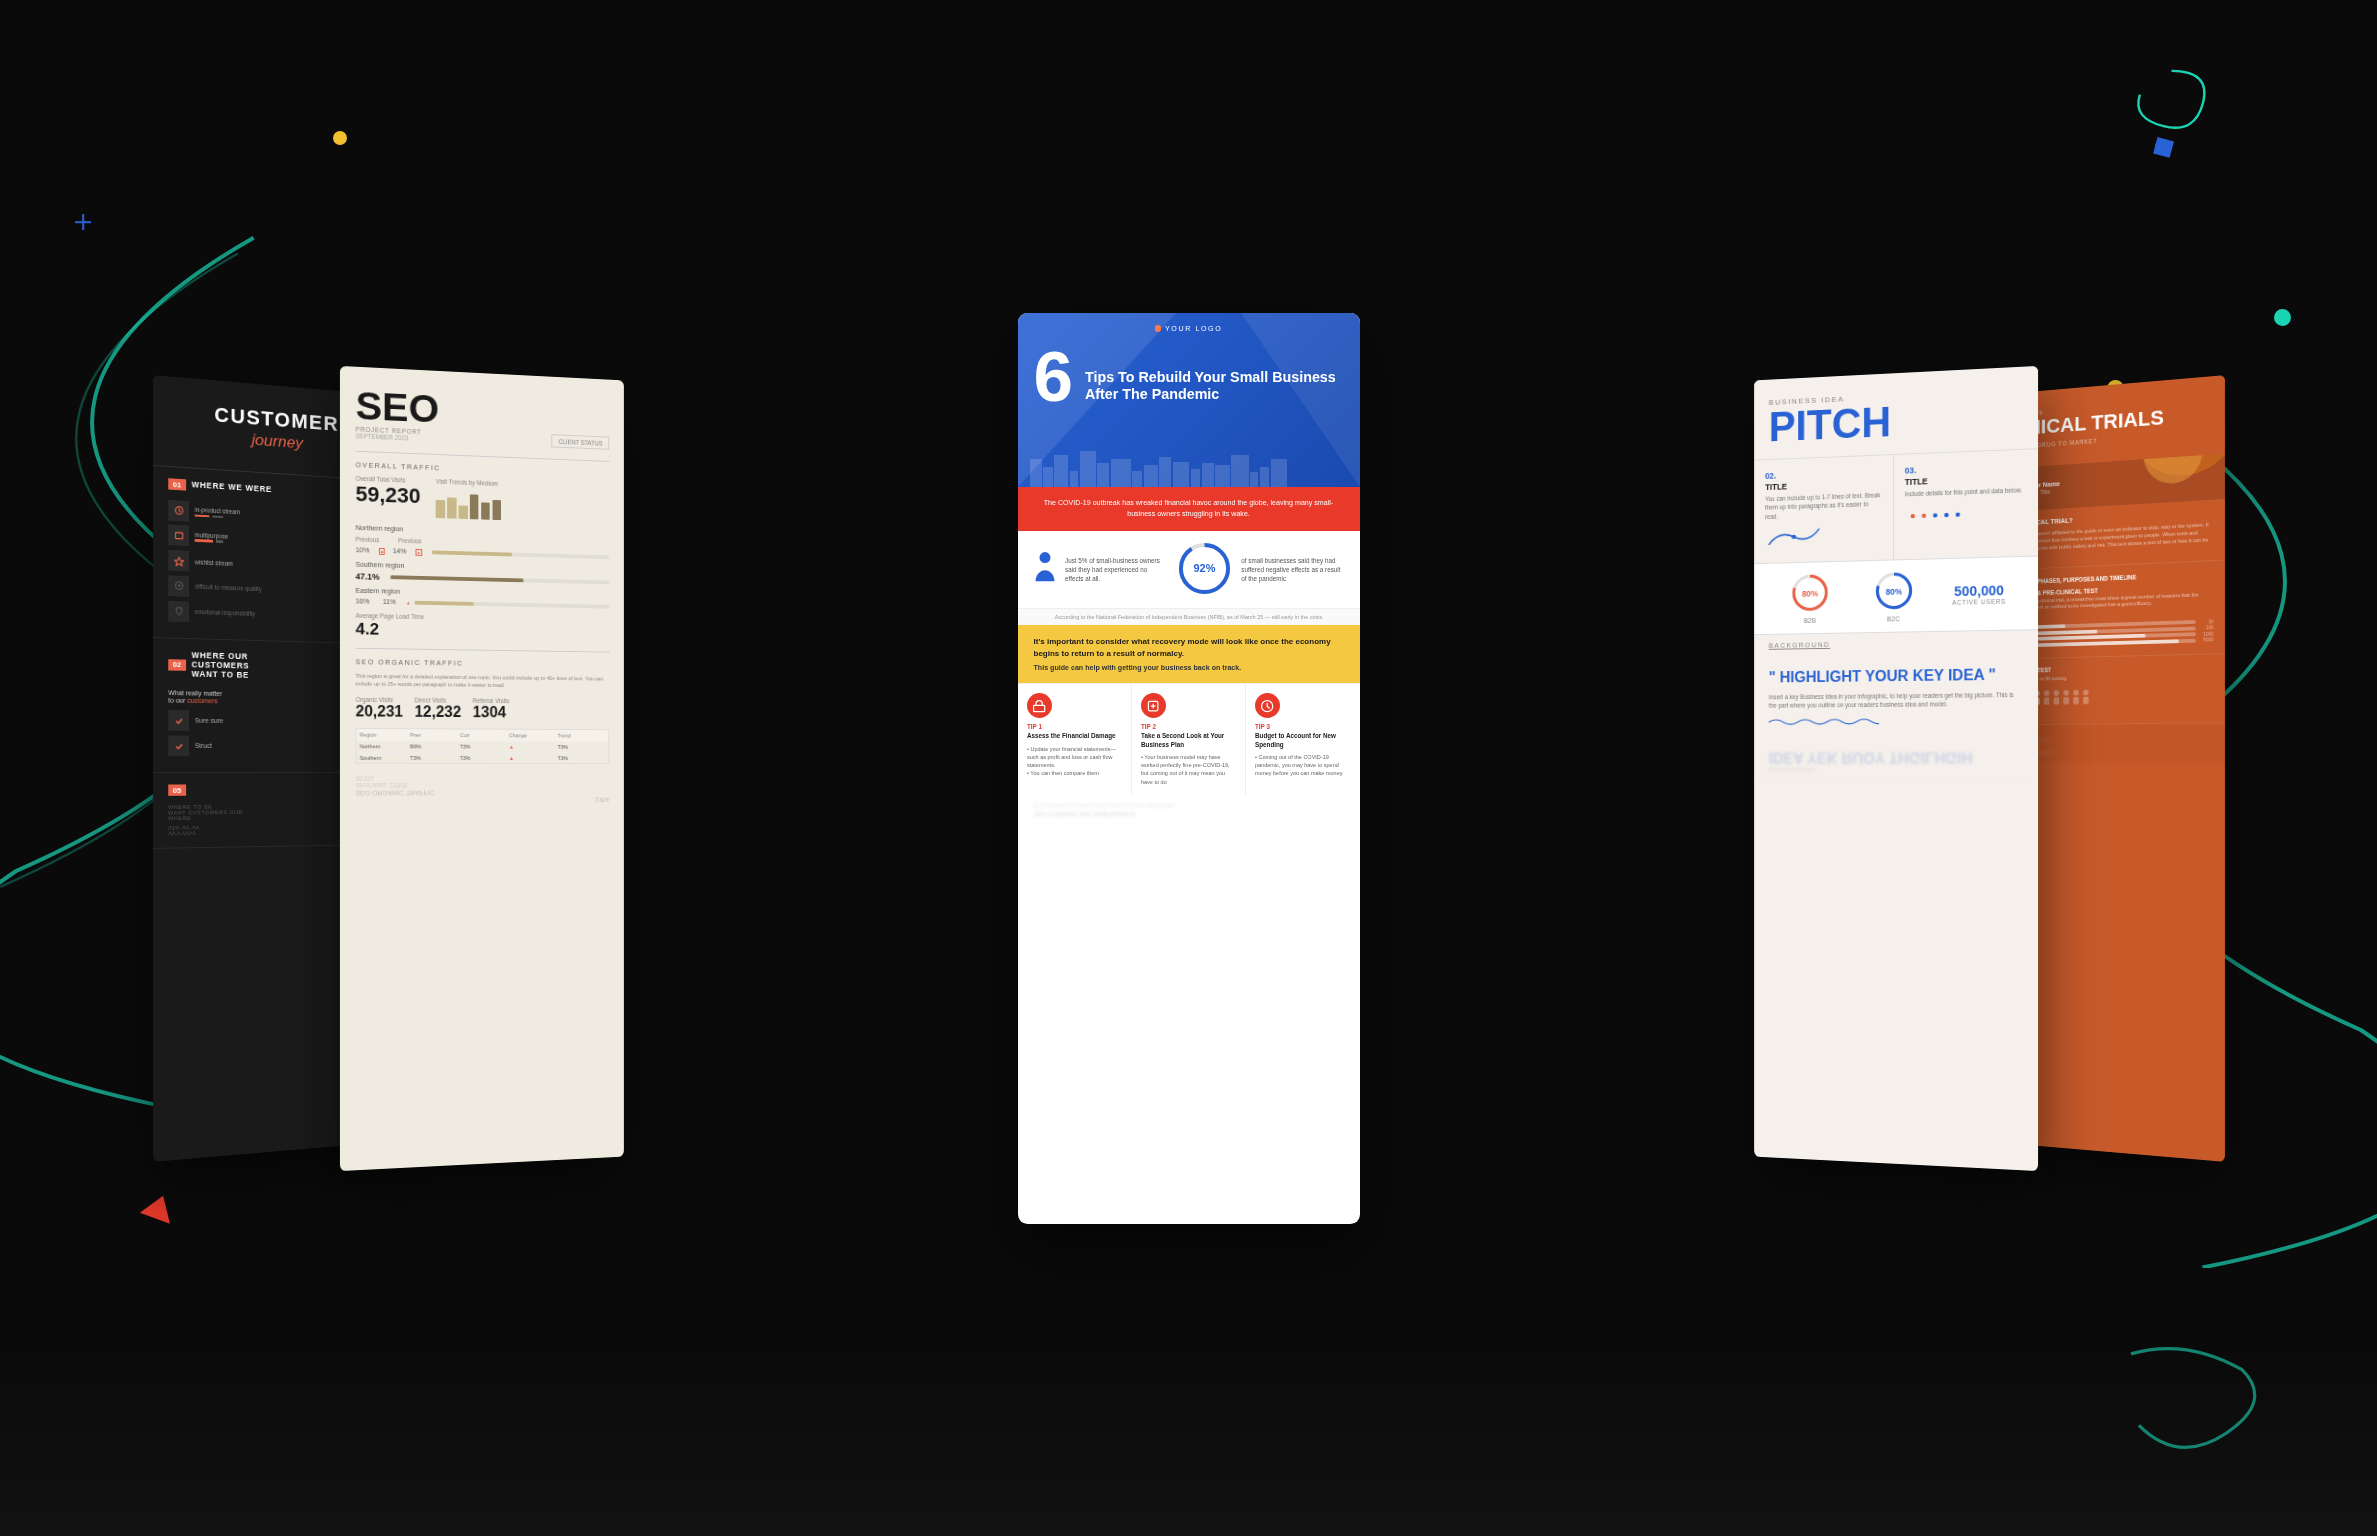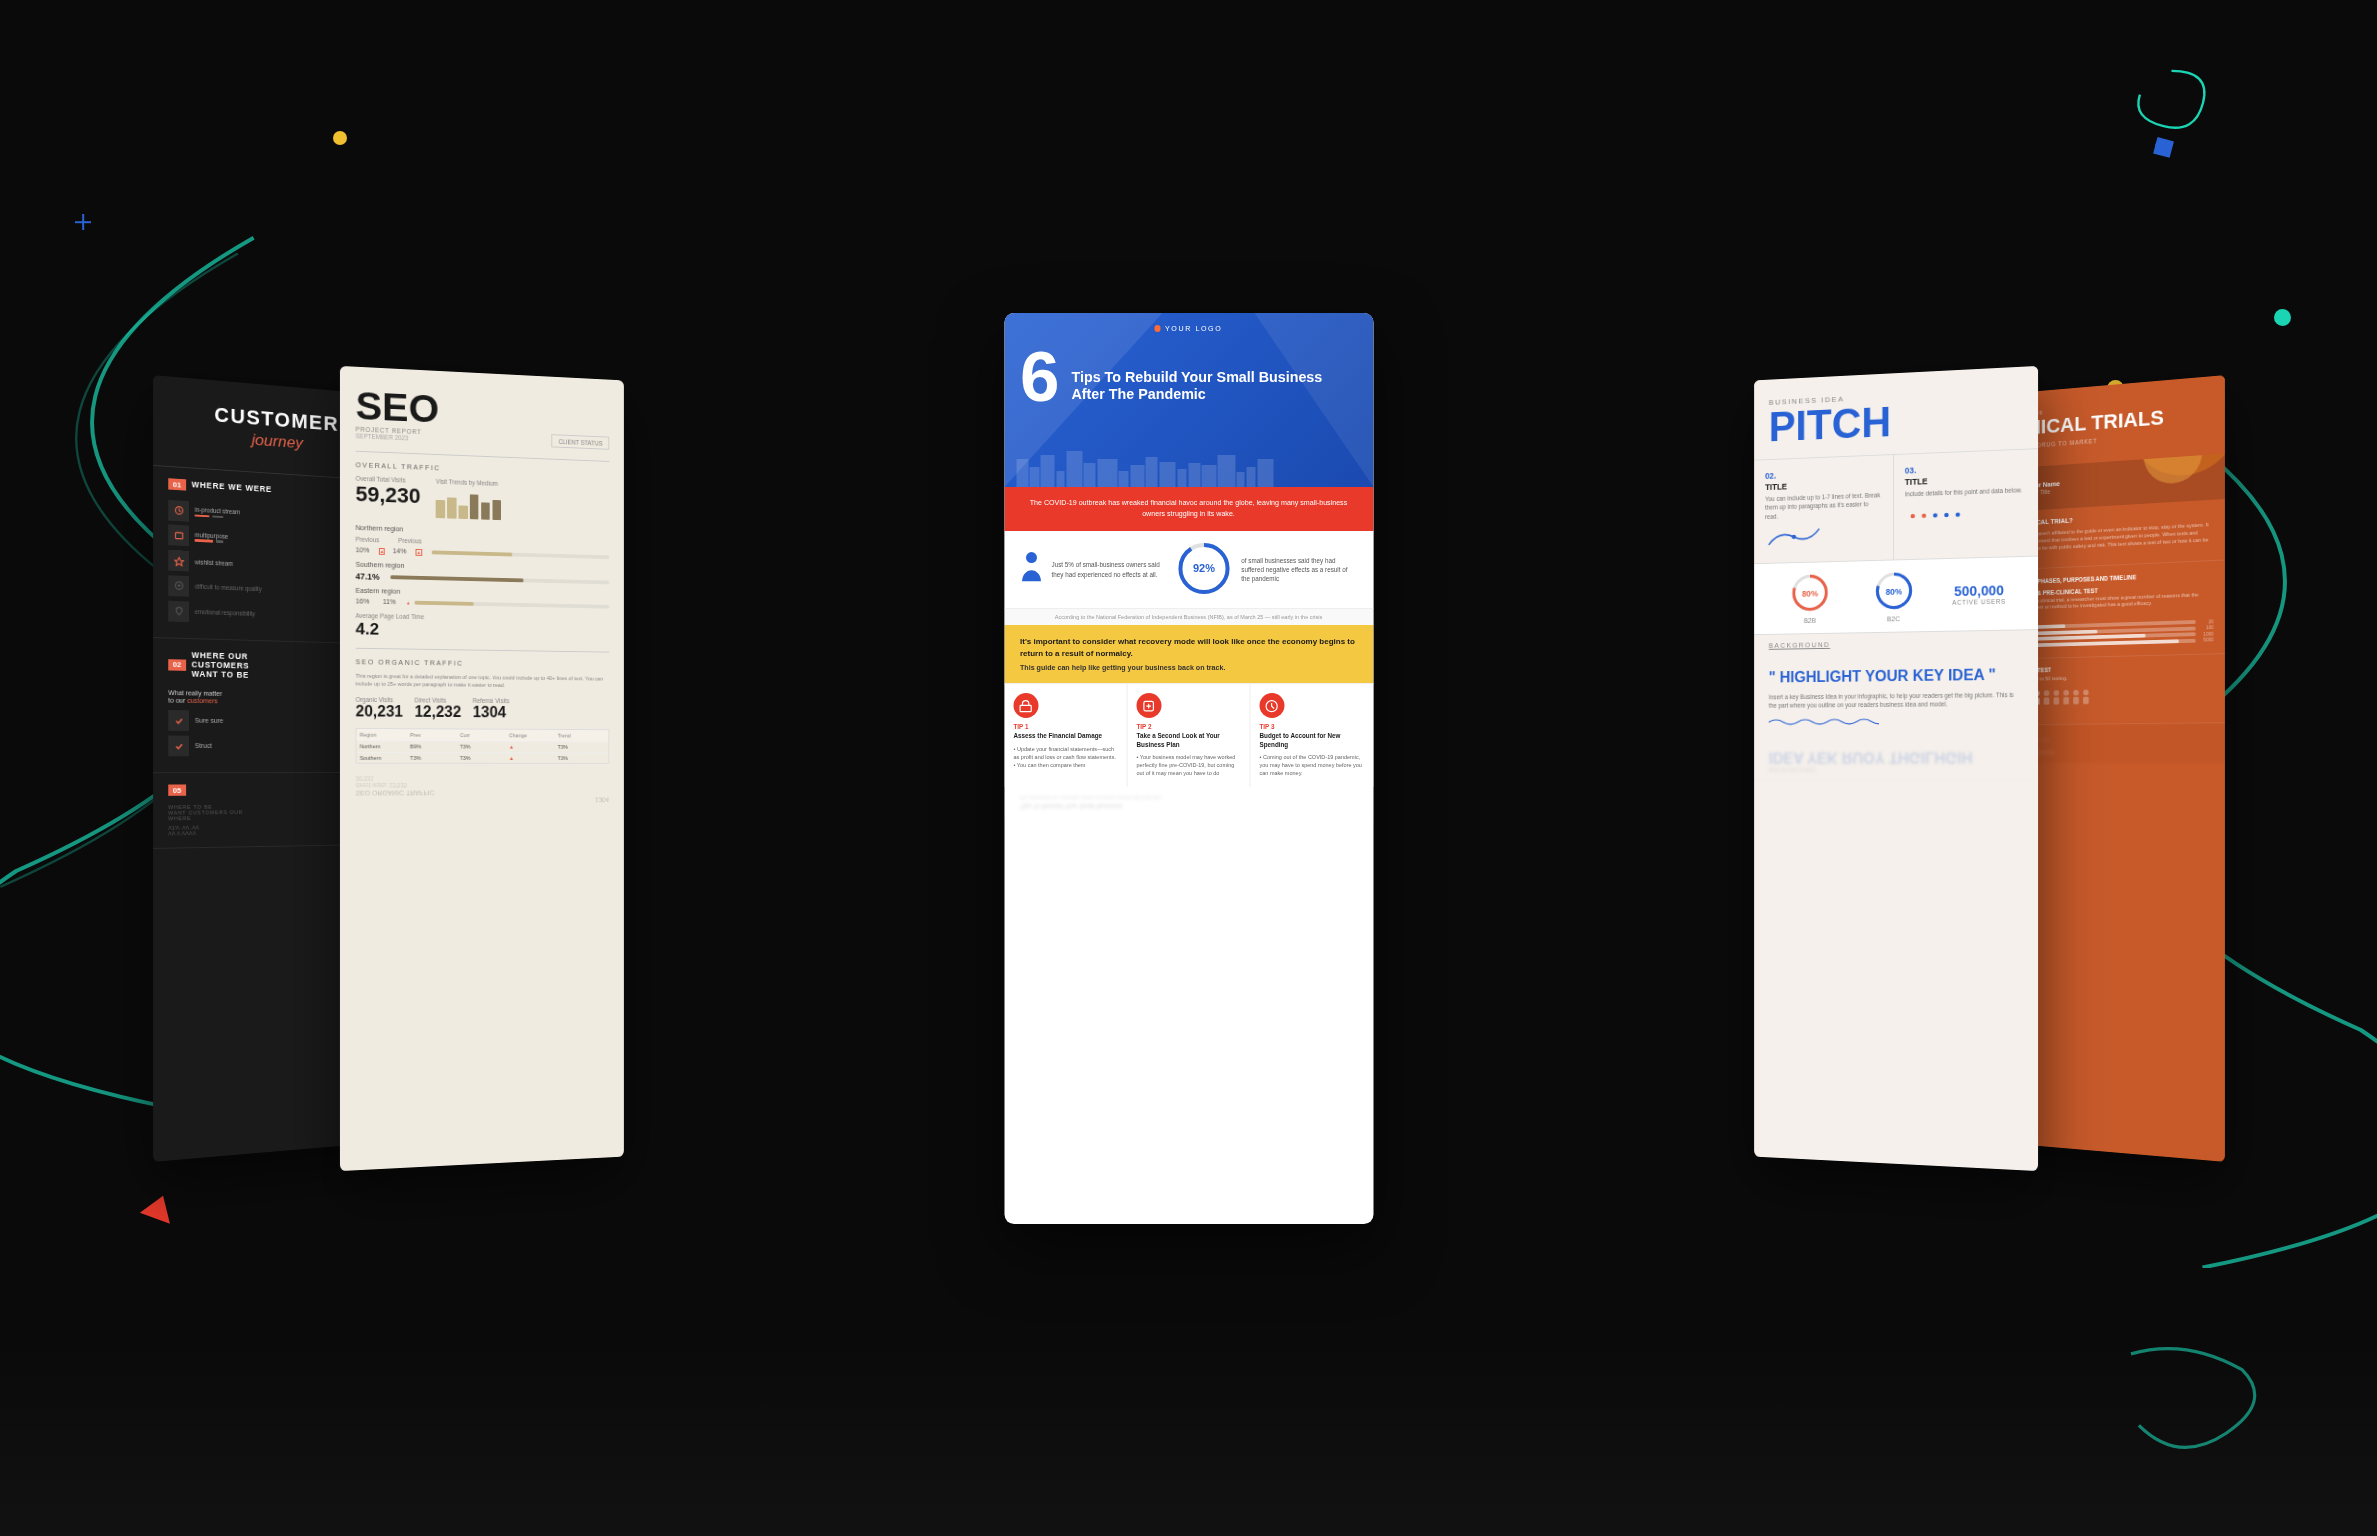--- a/index.html
+++ b/index.html
@@ -511,21 +511,21 @@
 
       <div style="margin-top:12px;transform:scaleY(-1);opacity:0.3;">
         <div style="font-size:7.1px;color:#555;text-align:right;">1304</div>
         <div style="font-size:7.1px;color:#555;">SEO ORGANIC TRAFFIC</div>
         <div style="font-size:6.3px;color:#888;">direct visits: 15'535</div>
         <div style="font-size:6.3px;color:#888;">30'331</div>
       </div>
     </div>
   </div>
 
-  <div class="card card-tips" style="position:absolute;left:50%;top:50%;transform:translate(-50%,-50%);z-index:5;width:369px;height:911px;">
+  <div class="card card-tips" style="position:absolute;left:50%;top:50%;transform:translate(-50%,-50%);z-index:5;width:342px;height:911px;">
 
     <div class="tips-header" style="height:174px;background:linear-gradient(135deg,#2962d4 0%,#1a4ab0 100%);position:relative;overflow:hidden;">
 
       <div style="position:absolute;top:0;left:0;width:0;height:0;border-left:158px solid rgba(255,255,255,0.1);border-bottom:174px solid transparent;"></div>
       <div style="position:absolute;top:0;right:0;width:0;height:0;border-right:119px solid rgba(255,255,255,0.08);border-bottom:174px solid transparent;"></div>
 
       <div style="display:flex;align-items:center;justify-content:center;padding-top:12px;gap:4px;">
         <div style="width:6.3px;height:6.3px;background:#ff6b35;border-radius:50%;"></div>
         <span style="color:#fff;font-size:7.1px;letter-spacing:1.6px;text-transform:uppercase;">YOUR LOGO</span>
       </div>
@@ -586,21 +586,21 @@
         <div style="font-size:6.3px;color:#555;line-height:1.5;">of small businesses said they had suffered negative effects as a result of the pandemic</div>
       </div>
     </div>
 
     <div style="padding:4.8px 16px;background:#f9f9f9;border-top:0.8px solid #eee;">
       <div style="font-size:5.5px;color:#999;text-align:center;">According to the National Federation of Independent Business (NFIB), as of March 25 — still early in the crisis</div>
     </div>
 
     <div style="background:#f5c842;padding:11px 16px;">
       <div style="font-size:8px;font-weight:600;color:#1a1a1a;line-height:1.5;">It's important to consider what recovery mode will look like once the economy begins to return to a result of normalcy.</div>
-      <div style="font-size:7.1px;color:#333;margin-top:4px;font-weight:600;">This guide can help like getting your business back on track.</div>
+      <div style="font-size:7.1px;color:#333;margin-top:4px;font-weight:600;">This guide can help with getting your business back on track.</div>
     </div>
 
     <div style="display:grid;grid-template-columns:1fr 1fr 1fr;background:#fff;flex:1;">
 
       <div style="padding:9.5px;border-right:0.8px solid #eee;border-top:0.8px solid #eee;">
         <div style="width:25px;height:25px;background:#e8392a;border-radius:50%;display:flex;align-items:center;justify-content:center;margin-bottom:4.8px;">
           <svg width="14.3" height="14.3" viewBox="0 0 18 18" fill="none">
               <rect x="2" y="8" width="14" height="8" rx="1" stroke="#fff" stroke-width="1.5"></rect>
               <path d="M5 8V6a4 4 0 018 0v2" stroke="#fff" stroke-width="1.5"></path>
             </svg>

